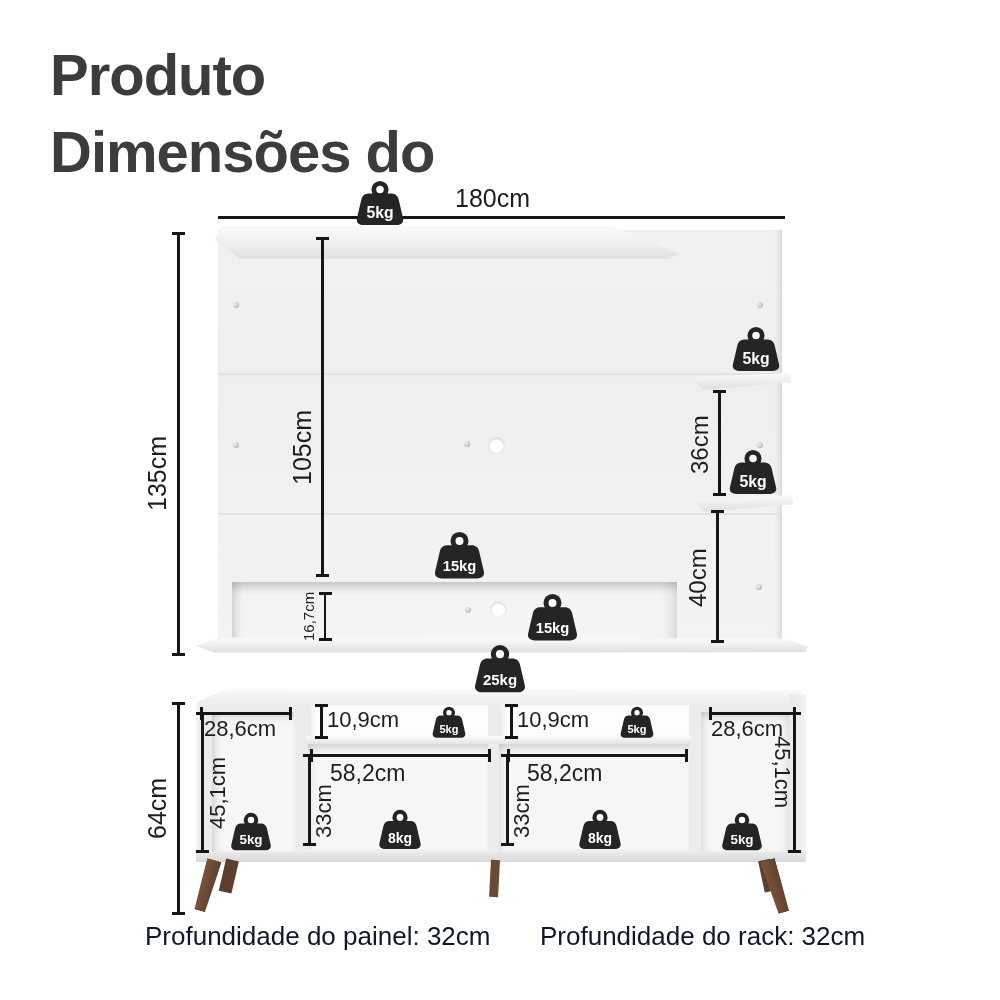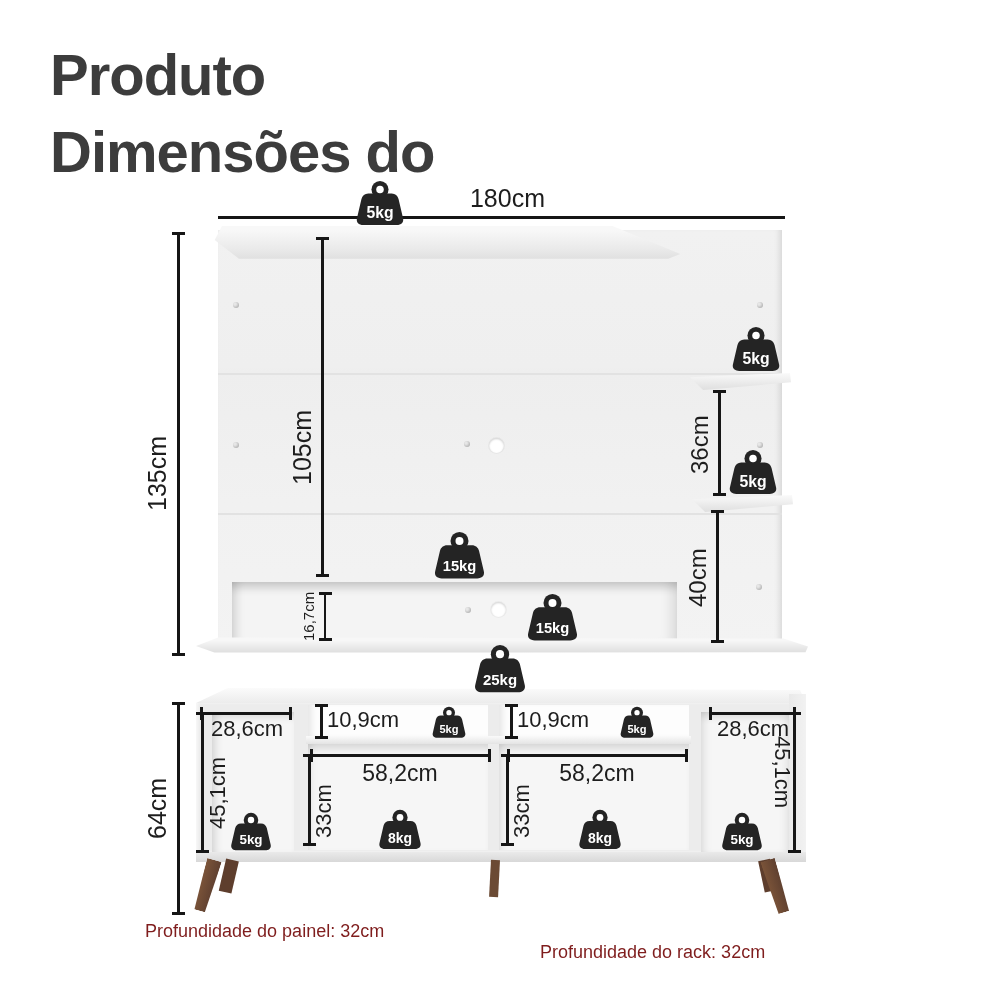--- a/index.html
+++ b/index.html
@@ -9,21 +9,21 @@
   .title{position:absolute;left:50px;top:36px;font-size:58px;line-height:77px;
          font-weight:bold;color:#3c3c3c;letter-spacing:-1px;}
   
   .hline{position:absolute;height:3px;background:#161616;z-index:3;}
   .vline{position:absolute;width:3px;background:#161616;z-index:3;}
   .vline.ticks::before,.vline.ticks::after{content:"";position:absolute;left:-5px;width:13px;height:3px;background:#161616;}
   .vline.ticks::before{top:0;} .vline.ticks::after{bottom:0;}
   .hline.ticks::before,.hline.ticks::after{content:"";position:absolute;top:-5px;width:3px;height:13px;background:#161616;}
   .hline.ticks::before{left:0;} .hline.ticks::after{right:0;}
   .dlabel{position:absolute;color:#1d1d1d;z-index:4;white-space:nowrap;}
-  .dlabel.h{text-align:center;}
+  .dlabel.h{}
   .dlabel.vup{writing-mode:vertical-rl;transform:rotate(180deg);}
   .dlabel.vdown{writing-mode:vertical-rl;}
   
   .panel-body{position:absolute;left:218px;top:230px;width:564px;height:415px;z-index:1;
     background:linear-gradient(180deg,#f1f1f1 0%,#efefef 33%,#eeeeee 34%,#f1f1f1 66%,#f3f3f3 100%);
     box-shadow:inset -6px 0 6px -4px rgba(0,0,0,.12), inset 0 -4px 5px -3px rgba(0,0,0,.08);}
   .seam{position:absolute;left:0;width:100%;height:2px;background:#e2e2e2;}
   .panel-topshelf{position:absolute;left:205px;top:222px;width:485px;height:40px;z-index:2;
     background:linear-gradient(180deg,#f8f8f8 20%,#e9e9e9 70%,#dddddd 100%);
     clip-path:polygon(3.5% 10%,84% 10%,98% 80%,95.5% 92%,7% 92%,2% 45%);}
@@ -113,22 +113,22 @@
   #lbl-582R{left:527px;top:760px;width:140px;font-size:23px;}
   #dim-33L-line{left:308px;top:754px;height:92px;width:2.5px;}
   #lbl-33L{left:311px;top:766px;height:72px;font-size:22px;}
   #dim-33R-line{left:506px;top:754px;height:92px;width:2.5px;}
   #lbl-33R{left:509px;top:766px;height:72px;font-size:22px;}
   #dim-286R-line{left:709px;top:712px;width:87px;height:2.5px;}
   #lbl-286R{left:711px;top:716px;width:84px;font-size:22px;}
   #dim-451R-line{left:793px;top:712px;height:141px;width:2.5px;}
   #lbl-451R{left:769px;top:736px;height:93px;font-size:22px;}
   
-  .footer-text{position:absolute;top:921px;font-size:18px;color:#7f1d1d;z-index:4;}
-  #footer-panel{left:145px;} #footer-rack{left:540px;margin-top:21px;}
+  .footer-text{position:absolute;top:921px;font-size:26px;color:#0f172a;z-index:4;}
+  #footer-panel{left:145px;} #footer-rack{left:540px;}
 </style>
 </head>
 <body>
 
 <div class="stage">
 
   <div class="title">
     <div>Produto</div>
     <div>Dimensões do</div>
   </div>

